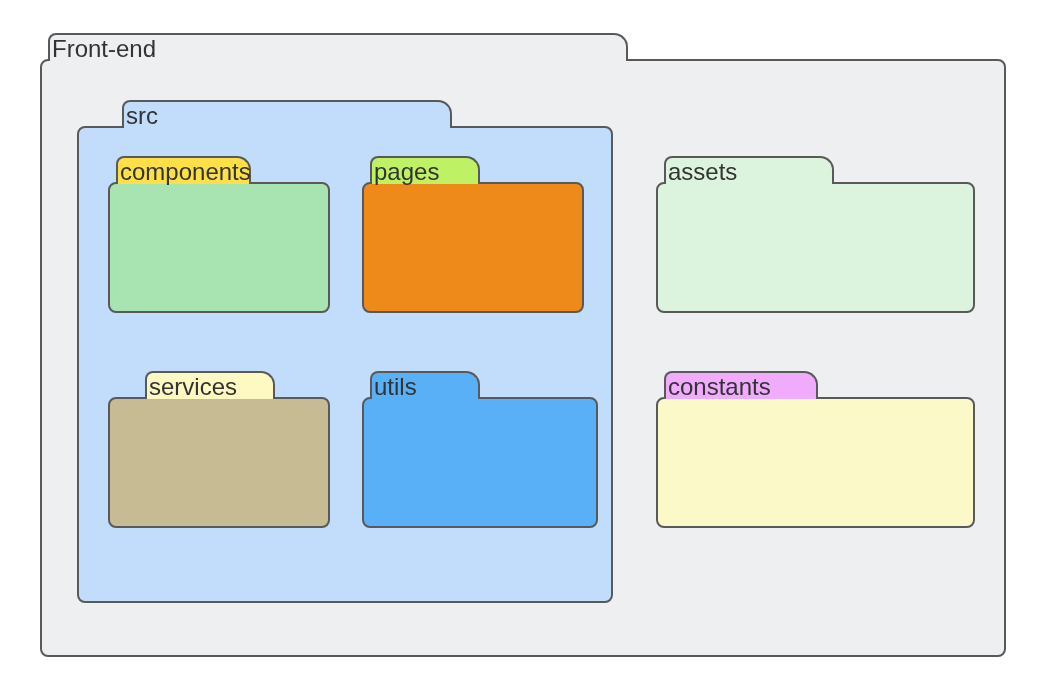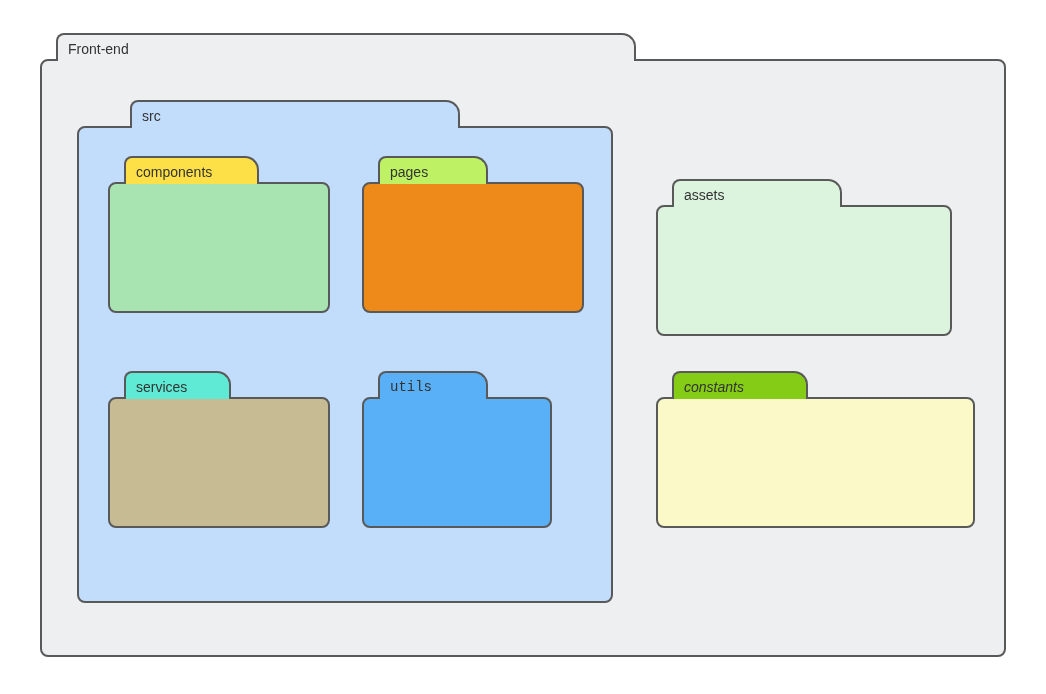--- a/index.html
+++ b/index.html
@@ -13,28 +13,28 @@
       position: relative;
       width: 1046px;
       height: 694px;
     }
     .folder {
       position: absolute;
     }
     .folder-tab {
       position: absolute;
       top: 0;
-      left: 16px;
+      left: 8px;
       height: 28px;
       border: 2px solid;
       border-bottom: none;
       border-top-left-radius: 8px;
       border-top-right-radius: 14px;
-      padding: 2px 10px 0 10px;
-      font-size: 14px;
+      padding: 2px 10px 0 2px;
+      font-size: 24px;
       display: flex;
       align-items: center;
       z-index: 2;
     }
     .folder-tab::after {
       content: "";
       position: absolute;
       right: -13px;
       top: -2px;
       width: 0;
@@ -80,40 +80,40 @@
   </div>
 
   <div class="folder" style="left:362px; top:156px; width:222px; height:157px;">
     <div class="folder-tab" style="width:110px; background:#bef264; border-color:#595959; color:#333333;">
       <span class="folder-label">pages</span>
     </div>
     <div class="folder-body" style="background:#ed8a19; border-color:#595959;"></div>
   </div>
 
   <div class="folder" style="left:108px; top:371px; width:222px; height:157px;">
-    <div class="folder-tab" style="width:107px; background:#5eead4; border-color:#595959; color:#333333;">
+    <div class="folder-tab" style="width:130px; background:#fef9c3; border-color:#595959; color:#333333;margin-left:29px;">
       <span class="folder-label">services</span>
     </div>
     <div class="folder-body" style="background:#c7bb94; border-color:#595959;"></div>
   </div>
 
-  <div class="folder" style="left:362px; top:371px; width:190px; height:157px;font-family:Liberation Mono, monospace;">
+  <div class="folder" style="left:362px; top:371px; width:236px; height:157px;">
     <div class="folder-tab" style="width:110px; background:#5ab0f7; border-color:#595959; color:#333333;">
       <span class="folder-label">utils</span>
     </div>
     <div class="folder-body" style="background:#5ab0f7; border-color:#595959;"></div>
   </div>
 
-  <div class="folder" style="left:656px; top:156px; width:296px; height:157px;margin-top:23px;">
+  <div class="folder" style="left:656px; top:156px; width:319px; height:157px;">
     <div class="folder-tab" style="width:170px; background:#dcf3de; border-color:#595959; color:#333333;">
       <span class="folder-label">assets</span>
     </div>
     <div class="folder-body" style="background:#dcf3de; border-color:#595959;"></div>
   </div>
 
   <div class="folder" style="left:656px; top:371px; width:319px; height:157px;">
-    <div class="folder-tab" style="width:136px; background:#84cc16; border-color:#595959; color:#333333;font-style:italic;">
+    <div class="folder-tab" style="width:154px; background:#f0abfc; border-color:#595959; color:#333333;">
       <span class="folder-label">constants</span>
     </div>
     <div class="folder-body" style="background:#faf9c7; border-color:#595959;"></div>
   </div>
 
 </div>
 
 </body></html>

